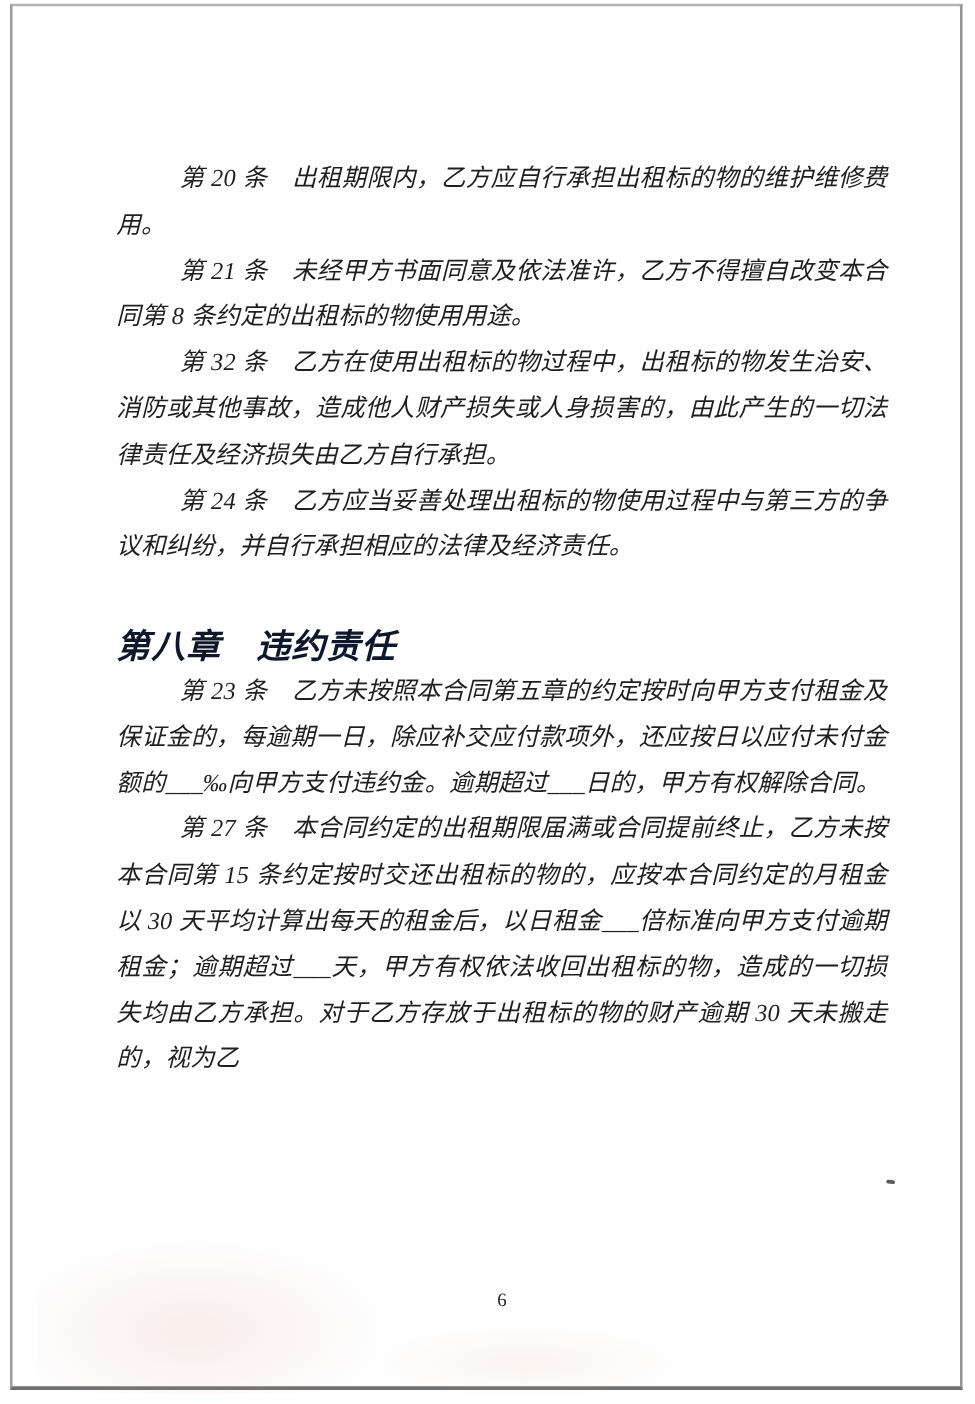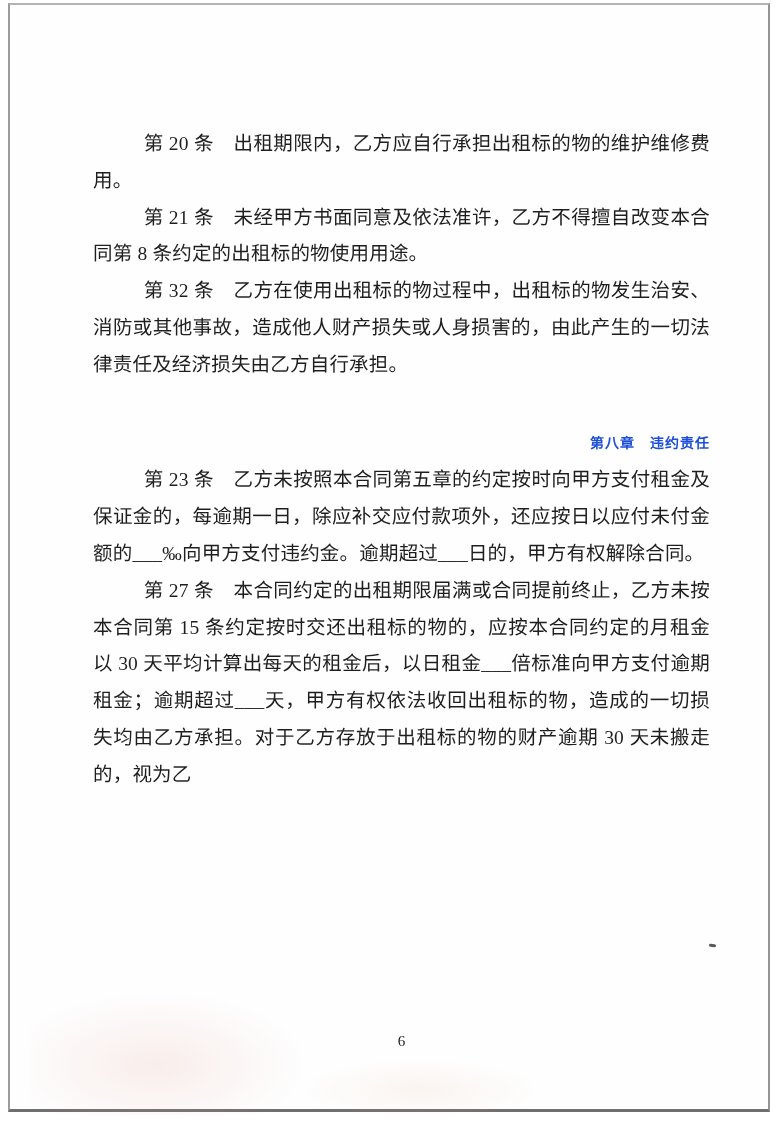--- a/index.html
+++ b/index.html
@@ -25,37 +25,38 @@
     box-sizing: border-box;
     background: #fefefe;
     border-left: 2px solid #9c9c9c;
     border-top: 2px solid #b3b3b3;
     border-right: 2px solid #949494;
     border-bottom: 3px solid #6f6f6f;
   }
   .page-body {
     position: relative;
     padding: 121px 58px 0 83px;
+    font-style: italic;
   }
   p.clause {
     margin: 0;
     font-size: 19.5px;
     line-height: 36.8px;
     letter-spacing: 0.2px;
     color: #1e1e1e;
     text-align: justify;
     text-indent: 2.6em;
   }
   p.heading {
     margin: 42px 0 0 0;
-    font-size: 14px;
+    font-size: 27px;
     line-height: 36.8px;
     font-weight: bold;
-    color: #1d4ed8;
-    text-align: right;
+    color: #0f172a;
+    text-align: left;
     text-indent: 0;
     letter-spacing: 1px;
   }
   .page-number {
     position: absolute;
     top: 1028px;
     left: 83px;
     width: 617px;
     text-align: center;
     font-size: 15px;
@@ -95,20 +96,21 @@
 <body>
 
 <div class="canvas">
   <div class="scan-page">
 
     <div class="page-body">
 
     <p class="clause">第 20 条　出租期限内，乙方应自行承担出租标的物的维护维修费用。</p>
         <p class="clause">第 21 条　未经甲方书面同意及依法准许，乙方不得擅自改变本合同第 8 条约定的出租标的物使用用途。</p>
         <p class="clause">第 32 条　乙方在使用出租标的物过程中，出租标的物发生治安、消防或其他事故，造成他人财产损失或人身损害的，由此产生的一切法律责任及经济损失由乙方自行承担。</p>
+        <p class="clause">第 24 条　乙方应当妥善处理出租标的物使用过程中与第三方的争议和纠纷，并自行承担相应的法律及经济责任。</p>
         <p class="heading">第八章　违约责任</p>
         <p class="clause">第 23 条　乙方未按照本合同第五章的约定按时向甲方支付租金及保证金的，每逾期一日，除应补交应付款项外，还应按日以应付未付金额的___‰向甲方支付违约金。逾期超过___日的，甲方有权解除合同。</p>
         <p class="clause">第 27 条　本合同约定的出租期限届满或合同提前终止，乙方未按本合同第 15 条约定按时交还出租标的物的，应按本合同约定的月租金以 30 天平均计算出每天的租金后，以日租金___倍标准向甲方支付逾期租金；逾期超过___天，甲方有权依法收回出租标的物，造成的一切损失均由乙方承担。对于乙方存放于出租标的物的财产逾期 30 天未搬走的，视为乙</p>
       </div>
 
     <div class="page-number">6</div>
 
     <div class="stain-a"></div>
     <div class="stain-b"></div>
     <div class="speck"></div>

